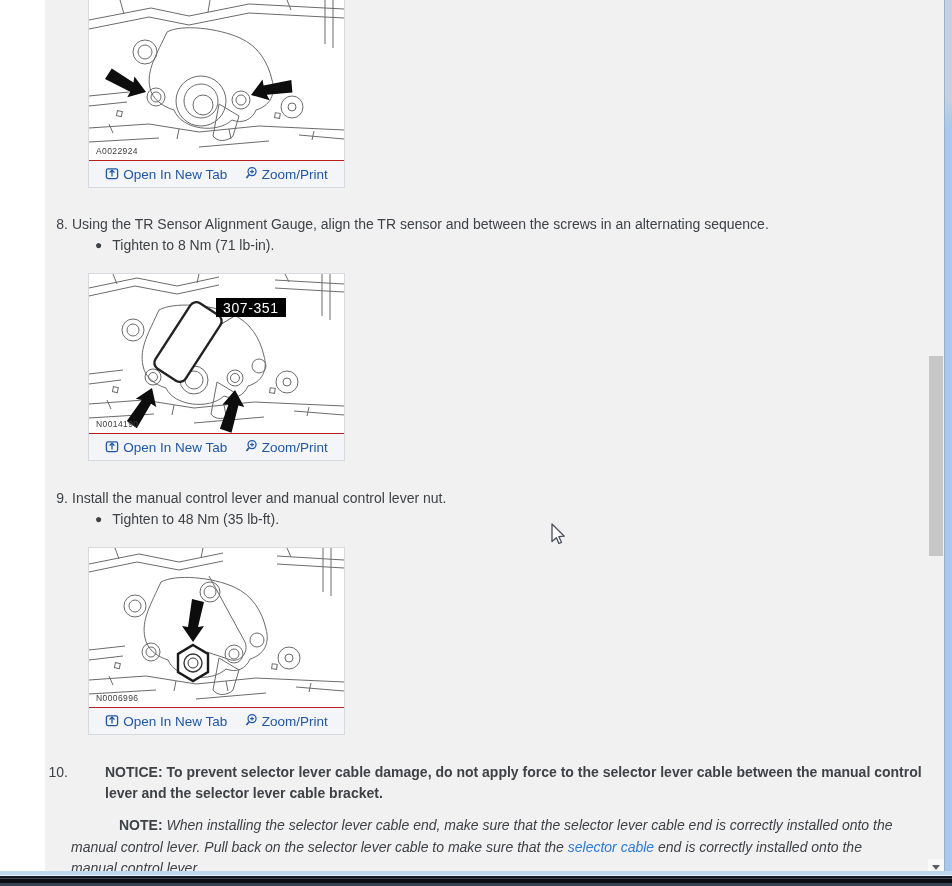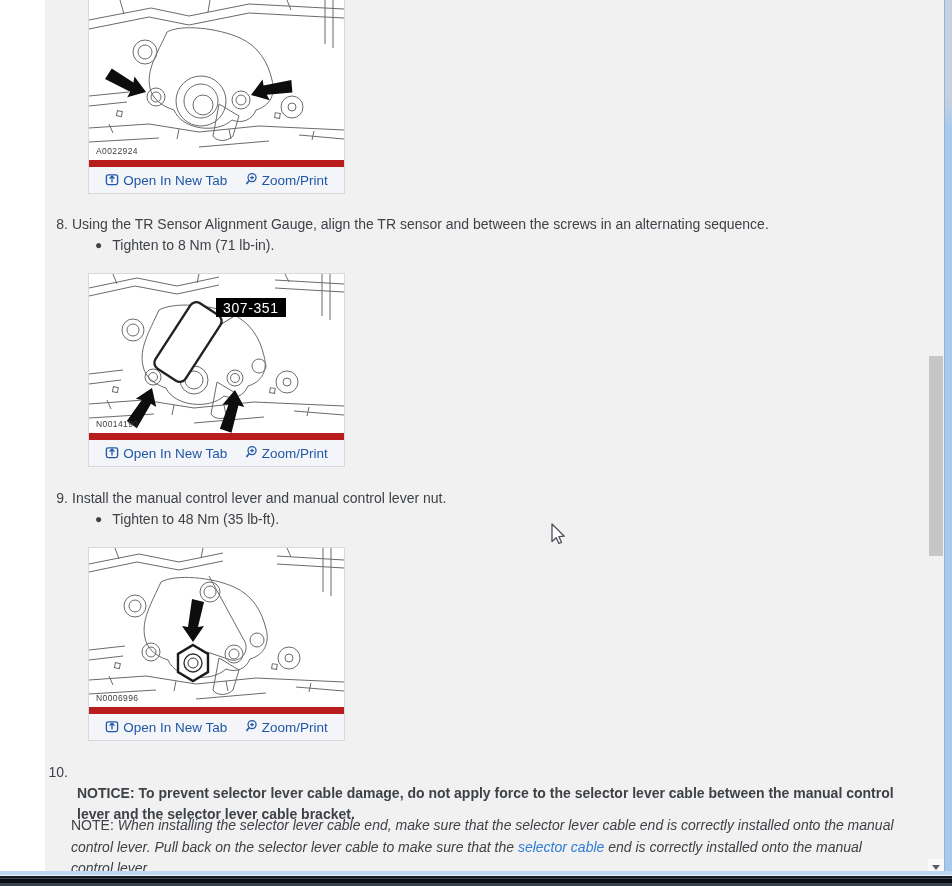--- a/index.html
+++ b/index.html
@@ -8,35 +8,35 @@
   .content-bg{position:absolute;left:45px;top:0;width:883px;height:871px;background:#f1f1f2;}
 
   
   .fig{position:absolute;left:88px;width:257px;background:#ffffff;border:1px solid #d6dade;box-sizing:border-box;text-align:center;}
   .fig.cut-top{border-top:none;}
   .fig-art{position:relative;height:160px;background:#ffffff;overflow:hidden;}
   .fig-art svg{display:block;}
   .fig-code{position:absolute;left:7px;bottom:4px;font-size:8.5px;color:#3c3c3c;letter-spacing:.4px;}
   .fig-tool{position:absolute;left:127px;top:24px;background:#000;color:#fff;font-size:14px;
             padding:1.5px 7px;letter-spacing:.6px;}
-  .fig-footer{height:26px;background:#f3f5f8;border-top:7px solid #b91c1c;
+  .fig-footer{height:26px;background:#f3f5f8;border-top:1px solid #b91c1c;
               display:flex;align-items:center;justify-content:space-evenly;}
   .fig-link{color:#2157a8;font-size:13.5px;display:flex;align-items:center;gap:4px;cursor:pointer;}
   .fig-link svg{flex:none;}
 
   
   .step{position:absolute;left:44px;display:flex;color:#3e4246;font-size:14px;line-height:21px;}
   .step .num{width:24px;text-align:right;flex:none;margin-right:4px;}
   .step .txt{width:832px;}
   .bullet{position:absolute;left:95px;display:flex;color:#3e4246;font-size:14px;line-height:16px;}
   .bullet .dot{margin-right:10px;font-size:12px;line-height:16px;}
   .notice-txt{font-weight:bold;margin-left:33px;}
   .note{position:absolute;left:71px;top:815px;width:836px;font-size:14px;line-height:21.5px;
         color:#3e4246;font-style:italic;}
-  .note .note-label{font-weight:normal;font-style:normal;}
+  .note .note-label{font-weight:bold;font-style:normal;margin-left:48px;}
   .note .note-link{color:#2e7cd6;cursor:pointer;}
 
   
   .scrollbar{position:absolute;right:8px;top:0;width:16px;height:877px;background:#f1f1f2;}
   .scroll-thumb{position:absolute;left:1px;top:356px;width:14px;height:200px;background:#c6c6c7;}
   .scroll-down{position:absolute;left:0;bottom:2px;width:16px;height:16px;background:#fafafb;
                display:flex;align-items:center;justify-content:center;cursor:pointer;}
   .scroll-down .tri{width:0;height:0;border-left:4px solid transparent;border-right:4px solid transparent;
                     border-top:5px solid #5a5f66;}
   .right-strip{position:absolute;right:0;top:0;width:8px;height:875px;box-sizing:border-box;
@@ -226,21 +226,21 @@
         <span><svg width="14" height="14" viewBox="0 0 16 16">
               <circle cx="9.2" cy="6.4" r="4.6" fill="none" stroke="#2157a8" stroke-width="1.4"></circle>
               <path d="M9.2,4.2 V8.6 M7,6.4 H11.4" stroke="#2157a8" stroke-width="1.3"></path>
               <path d="M5.7,10 L2.8,13.6" stroke="#2157a8" stroke-width="1.9"></path>
             </svg></span>
         <span>Zoom/Print</span>
       </span>
     </div>
   </div>
 
-  <div class="step" style="top:762px;flex-direction:column;">
+  <div class="step" style="top:762px;">
     <span class="num">10.</span>
     <span class="txt notice-txt">NOTICE: To prevent selector lever cable damage, do not apply force to the selector lever cable between the manual control lever and the selector lever cable bracket.</span>
   </div>
 
   <div class="note">
     <span class="note-label">NOTE:</span>
     <span>When installing the selector lever cable end, make sure that the selector lever cable end is correctly installed onto the manual control lever. Pull back on the selector lever cable to make sure that the </span><span class="note-link">selector cable</span><span> end is correctly installed onto the manual control lever.</span>
   </div>
 
   <div class="scrollbar">

